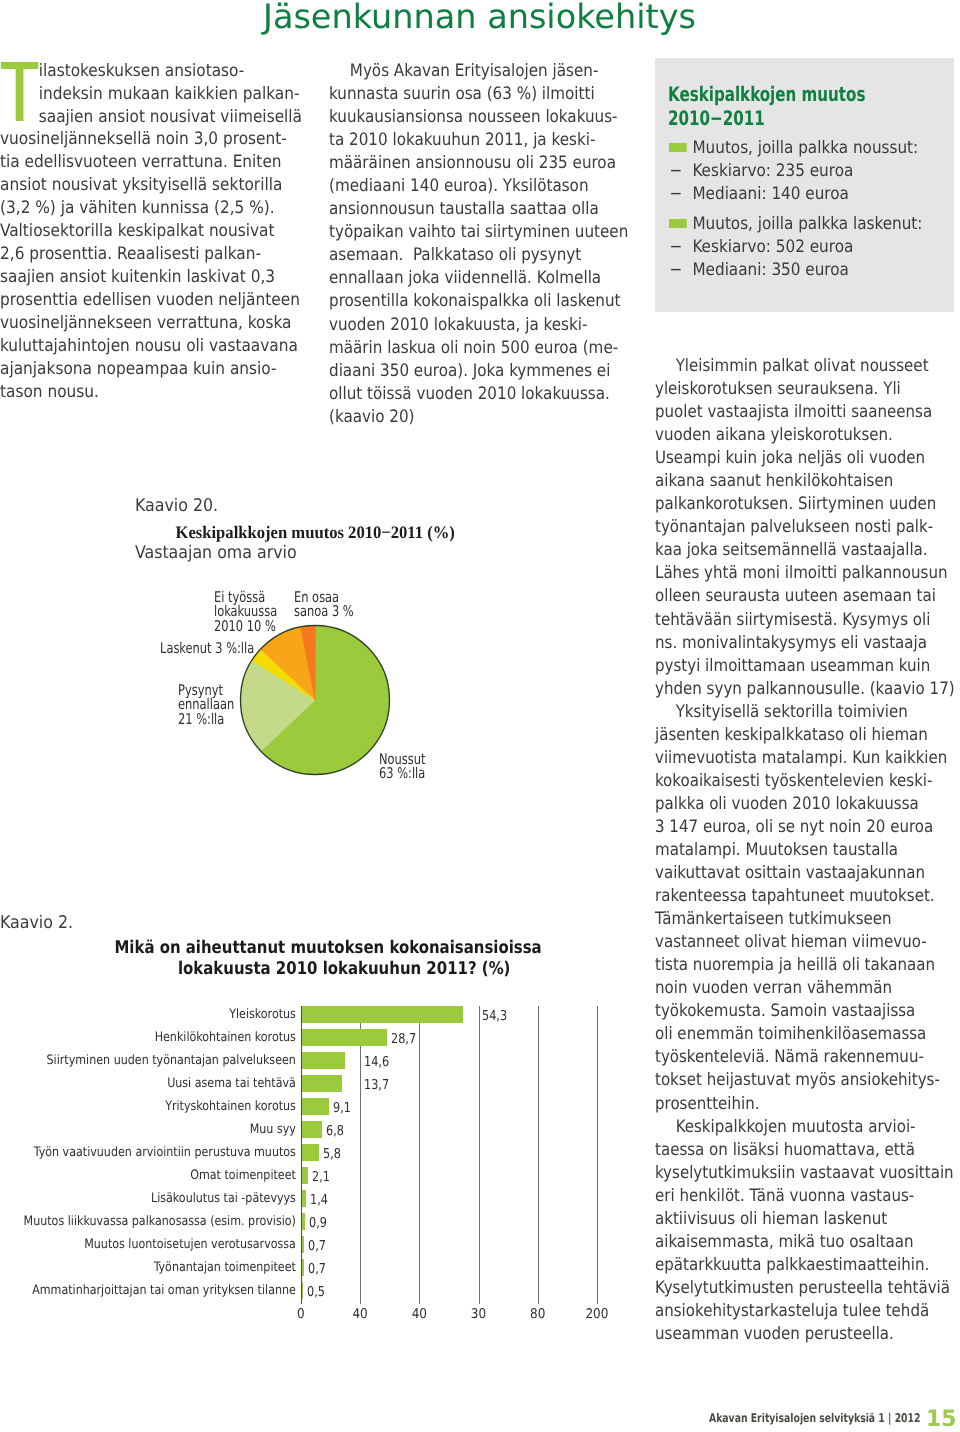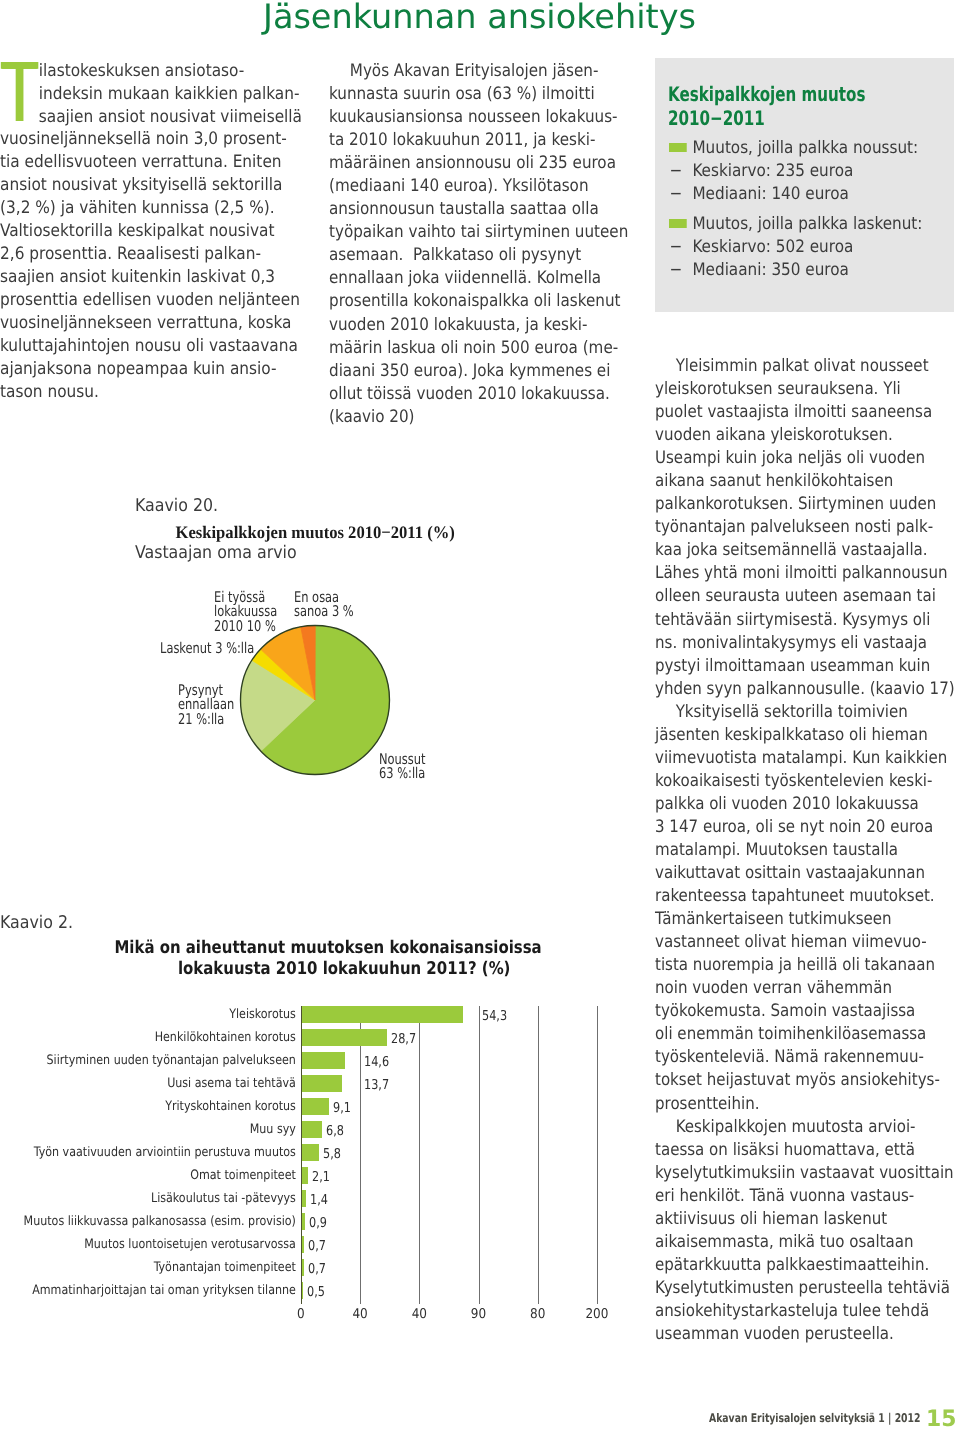--- a/index.html
+++ b/index.html
@@ -337,21 +337,21 @@
         <div class="barvalue" style="left: 307.972px; top: 231.8px;">0,7</div>
         <div class="bar" style="left: 301.9px; top: 253px; width: 2.072px; height: 16.9px;"></div>
         <div class="barlabel" style="left: 0px; width: 295.9px; top: 254.5px;">Työnantajan toimenpiteet</div>
         <div class="barvalue" style="left: 307.972px; top: 254.8px;">0,7</div>
         <div class="bar" style="left: 301.9px; top: 276px; width: 1.48px; height: 16.9px;"></div>
         <div class="barlabel" style="left: 0px; width: 295.9px; top: 277.5px;">Ammatinharjoittajan tai oman yrityksen tilanne</div>
         <div class="barvalue" style="left: 307.38px; top: 277.8px;">0,5</div>
         <div class="xtick" style="left: 280.9px; width: 40px; top: 301px;">0</div>
         <div class="xtick" style="left: 340.1px; width: 40px; top: 301px;">40</div>
         <div class="xtick" style="left: 399.3px; width: 40px; top: 301px;">40</div>
-        <div class="xtick" style="left: 458.5px; width: 40px; top: 301px;">90</div>
+        <div class="xtick" style="left: 458.5px; width: 40px; top: 301px;">30</div>
         <div class="xtick" style="left: 517.7px; width: 40px; top: 301px;">80</div>
         <div class="xtick" style="left: 576.9px; width: 40px; top: 301px;">200</div>
       </div>
   </div>
 
   <div id="footer">
     <div id="footer-text">Akavan Erityisalojen selvityksiä  1 | 2012</div>
     <div id="footer-page">15</div>
   </div>
 </div>

